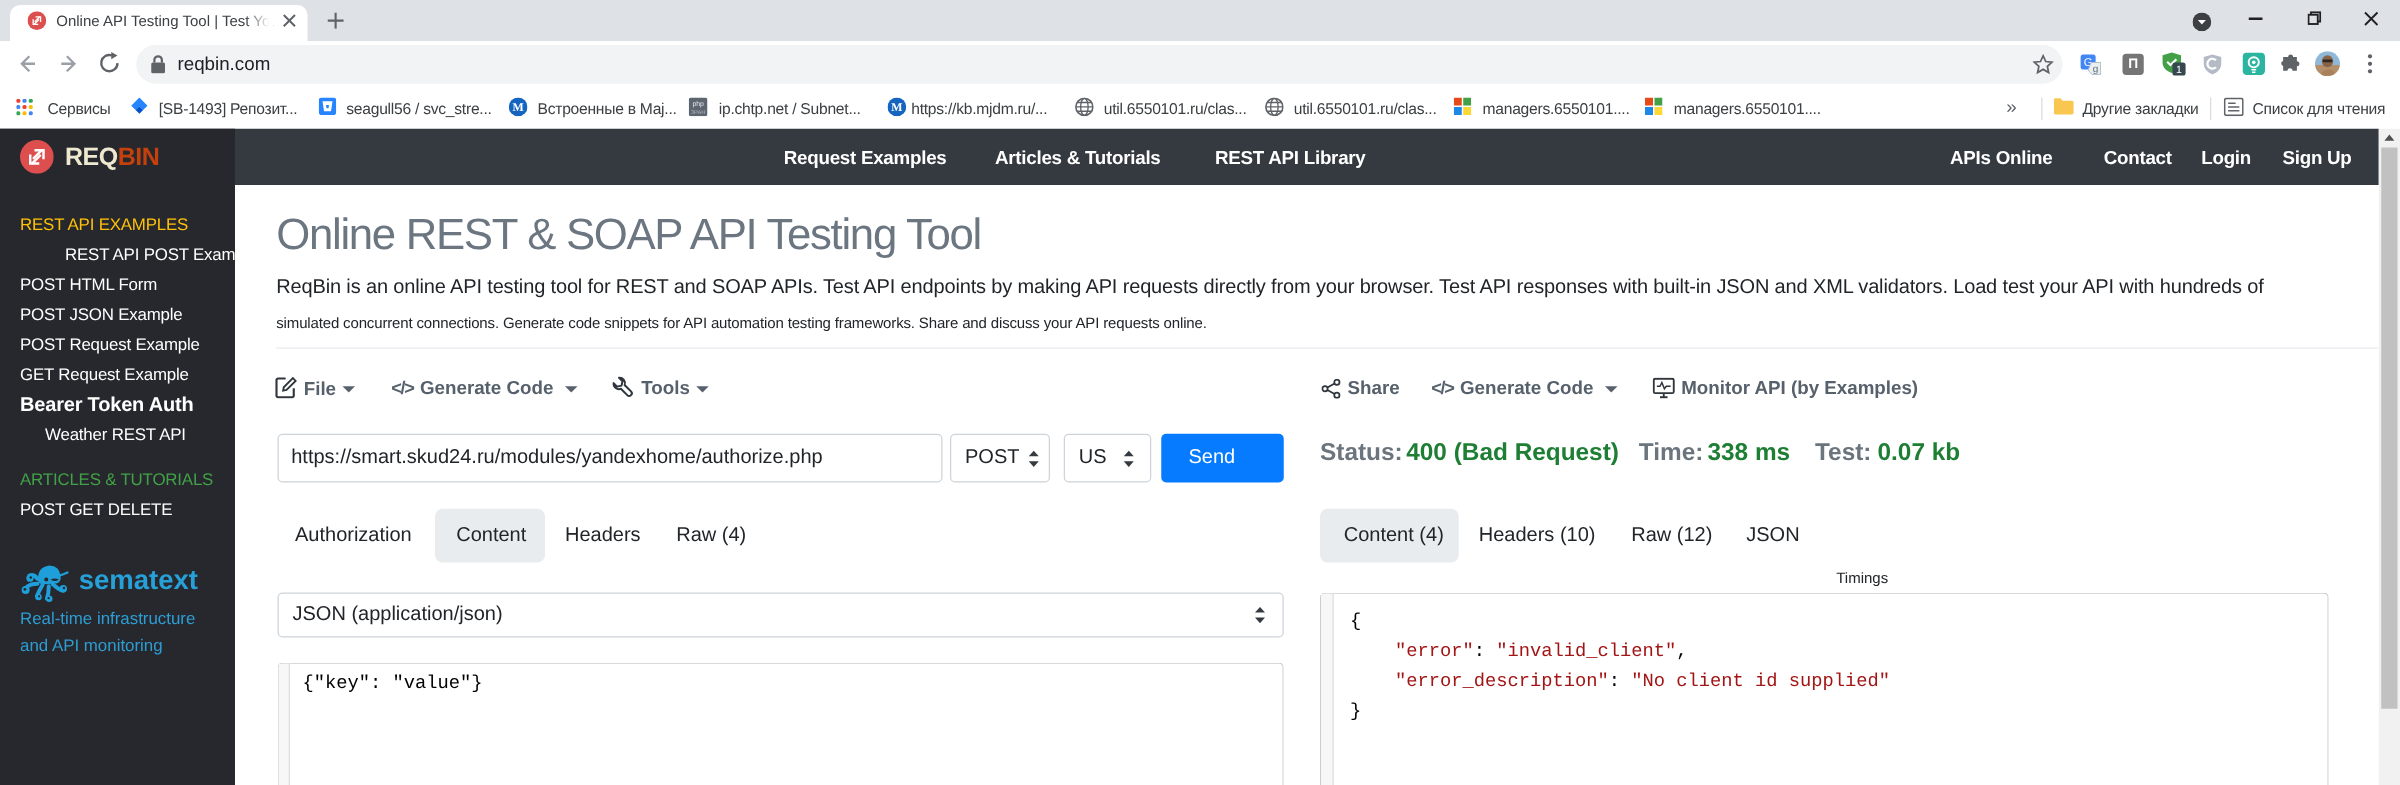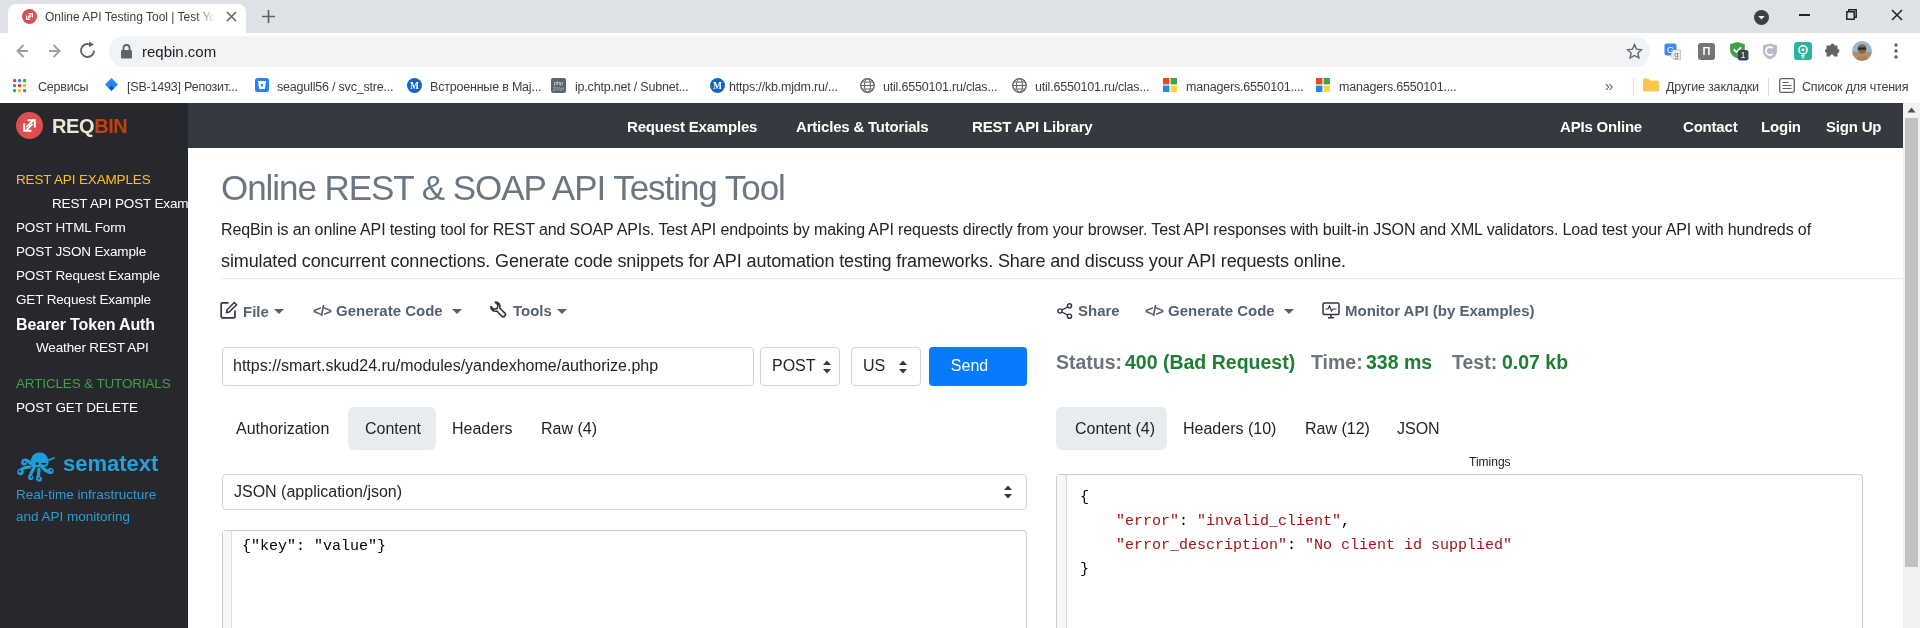--- a/index.html
+++ b/index.html
@@ -240,21 +240,21 @@
 <div class="abs" style="left:63px;top:451px;font-size:22px;font-weight:bold;color:#27a0d8;">sematext</div>
 <div class="abs" style="left:16px;top:487px;font-size:13.5px;color:#2d9dd4;">Real-time infrastructure</div>
 <div class="abs" style="left:16px;top:509px;font-size:13.5px;color:#2d9dd4;">and API monitoring</div>
 <div class="abs" style="left:1903px;top:103px;width:17px;height:525px;background:#f1f1f1;"></div>
 <svg class="abs" style="left:1903px;top:103px;" width="17" height="15" viewBox="0 0 17 15">
     <path d="M8.5 4.5 L12.5 9.5 H4.5 Z" fill="#505050"></path>
   </svg>
 <div class="abs" style="left:1905px;top:118px;width:13px;height:449px;background:#c1c1c1;"></div>
 <div class="abs" style="left:221px;top:168px;font-size:35px;letter-spacing:-1.05px;color:#6b7680;white-space:nowrap;">Online REST &amp; SOAP API Testing Tool</div>
 <div class="abs" style="left:221px;top:221px;font-size:16px;letter-spacing:-0.12px;color:#212529;white-space:nowrap;">ReqBin is an online API testing tool for REST and SOAP APIs. Test API endpoints by making API requests directly from your browser. Test API responses with built-in JSON and XML validators. Load test your API with hundreds of</div>
-<div class="abs" style="left:221px;top:251px;font-size:18px;letter-spacing:-0.12px;color:#212529;white-space:nowrap;text-align:center;">simulated concurrent connections. Generate code snippets for API automation testing frameworks. Share and discuss your API requests online.</div>
+<div class="abs" style="left:221px;top:251px;font-size:12px;letter-spacing:-0.12px;color:#212529;white-space:nowrap;text-align:center;">simulated concurrent connections. Generate code snippets for API automation testing frameworks. Share and discuss your API requests online.</div>
 <div class="abs" style="left:221px;top:278px;width:1682px;height:1px;background:#e9ecef;"></div>
 <svg class="abs" style="left:220px;top:301px;" width="18" height="18" viewBox="0 0 18 18">
 <path d="M15 9.5 V15.6 a1.2 1.2 0 0 1 -1.2 1.2 H2.4 A1.2 1.2 0 0 1 1.2 15.6 V3 A1.2 1.2 0 0 1 2.4 1.8 H8.5" fill="none" stroke="#2f363d" stroke-width="1.7"></path>
 <path d="M6.5 11.5 L7 8.8 L14.3 1.5 L16.5 3.7 L9.2 11 Z" fill="none" stroke="#2f363d" stroke-width="1.5"></path>
   </svg>
 <div class="abs" style="left:243px;top:303px;font-size:15px;font-weight:bold;color:#57616c;">File</div>
 <div class="abs" style="left:274px;top:309px;width:0;height:0;border-left:5px solid transparent;border-right:5px solid transparent;border-top:5.5px solid #57616c;"></div>
 <div class="abs" style="left:313px;top:303px;font-size:14.5px;font-weight:bold;color:#57616c;letter-spacing:-1px;">&lt;/&gt;</div>
 <div class="abs" style="left:336px;top:302px;font-size:15px;font-weight:bold;color:#57616c;">Generate Code</div>
 <div class="abs" style="left:452px;top:309px;width:0;height:0;border-left:5px solid transparent;border-right:5px solid transparent;border-top:5.5px solid #57616c;"></div>

